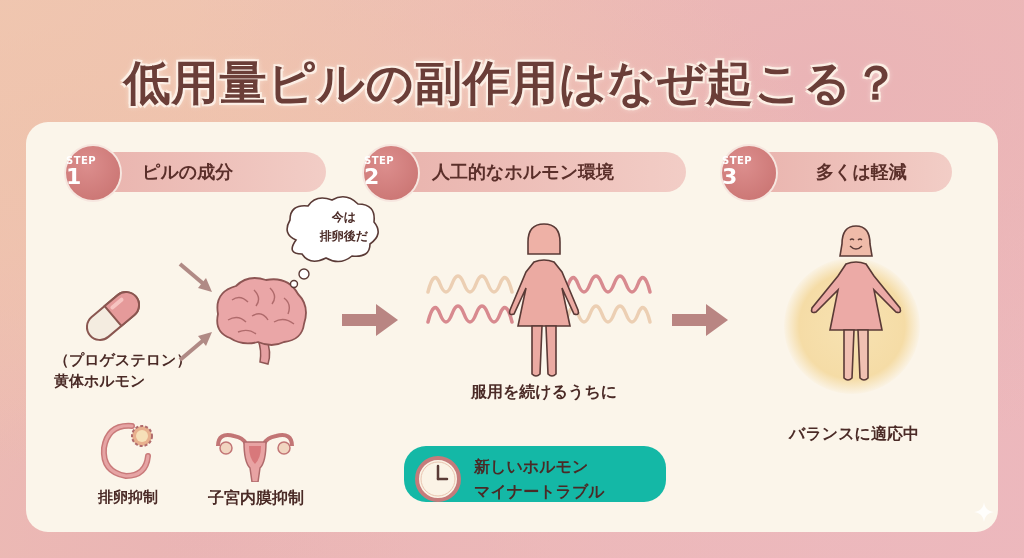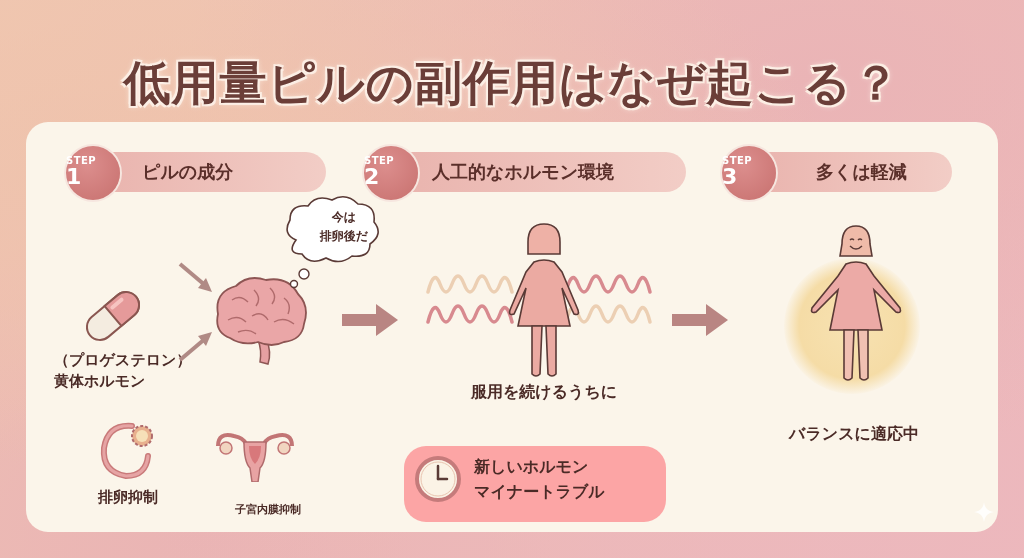--- a/index.html
+++ b/index.html
@@ -127,21 +127,21 @@
   </svg>
   <div class="txt center" style="left:62px; top:366px; width:80px; font-size:15px;">排卵抑制</div>
 
   <svg class="abs" style="left:184px; top:300px;" width="90" height="60" viewBox="0 0 90 60">
     <path d="M8 24 Q8 10 24 14 Q34 16 36 22 L54 22 Q56 16 66 14 Q82 10 82 24" fill="none" stroke="#c27575" stroke-width="4"></path>
     <circle cx="16" cy="26" r="6" fill="#f1d5c0" stroke="#c27575" stroke-width="1.5"></circle>
     <circle cx="74" cy="26" r="6" fill="#f1d5c0" stroke="#c27575" stroke-width="1.5"></circle>
     <path d="M34 20 L56 20 Q56 40 50 46 L48 60 L42 60 L40 46 Q34 40 34 20 Z" fill="#e8a3a3" stroke="#b06b6c" stroke-width="1.5"></path>
     <path d="M39 24 L51 24 Q51 36 45 42 Q39 36 39 24 Z" fill="#d8787b"></path>
   </svg>
-  <div class="txt center" style="left:178px; top:380px; width:104px; font-size:11px;margin-left:12px;">子宮内膜抑制</div>
+  <div class="txt center" style="left:178px; top:366px; width:104px; font-size:16px;">子宮内膜抑制</div>
 
   <svg class="arrow" style="left:316px; top:180px;" width="60" height="36" viewBox="0 0 60 36">
     <rect x="0" y="12" width="36" height="12" fill="#b98582"></rect>
     <polygon points="34,2 56,18 34,34" fill="#b98582"></polygon>
   </svg>
 
   <svg class="abs" style="left:398px; top:138px;" width="230" height="80" viewBox="0 0 230 80">
     <path d="M4 32 Q10 8 16 24 Q22 40 28 24 Q34 8 40 24 Q46 40 52 24 Q58 8 64 24 Q70 40 76 24 Q82 8 88 32" fill="none" stroke="#eccfb3" stroke-width="3.5" stroke-linecap="round"></path>
     <path d="M4 62 Q10 38 16 54 Q22 70 28 54 Q34 38 40 54 Q46 70 52 54 Q58 38 64 54 Q70 70 76 54 Q82 38 88 62" fill="none" stroke="#d88a8f" stroke-width="3.5" stroke-linecap="round"></path>
     <path d="M142 32 Q148 8 154 24 Q160 40 166 24 Q172 8 178 24 Q184 40 190 24 Q196 8 202 24 Q208 40 214 24 Q220 8 226 32" fill="none" stroke="#d88a8f" stroke-width="3.5" stroke-linecap="round"></path>
@@ -150,21 +150,21 @@
   <svg class="abs" style="left:478px; top:100px;" width="80" height="158" viewBox="0 0 80 158">
     <path d="M24 20 Q24 2 40 2 Q56 2 56 20 L56 32 L24 32 Z" fill="#eeb1a6" stroke="#5a3a36" stroke-width="1.6"></path>
     <path d="M30 40 Q40 36 50 40 L58 50 L74 88 Q76 94 70 92 L58 66 L66 104 L14 104 L22 66 L10 92 Q4 94 6 88 L22 50 Z" fill="#ebaaa2" stroke="#5a3a36" stroke-width="1.6"></path>
     <path d="M28 104 L28 152 Q32 156 36 152 L38 104 Z M42 104 L44 152 Q48 156 52 152 L52 104 Z" fill="#ebaaa2" stroke="#5a3a36" stroke-width="1.6"></path>
   </svg>
 
   <div class="txt center" style="left:378px; top:258px; width:280px; font-size:16px; line-height:24px;">
     <div>服用を続けるうちに</div>
   </div>
 
-  <div class="abs" style="left:378px; top:324px; width:262px; height:76px; border-radius:22px; background:#fca5a5;">
+  <div class="abs" style="left:378px; top:324px; width:262px; height:56px; border-radius:22px; background:#14b8a6;">
     <svg class="abs" style="left:10px; top:9px;" width="48" height="48" viewBox="0 0 48 48">
       <circle cx="24" cy="24" r="21" fill="#fbf3e6" stroke="#c57b7b" stroke-width="4"></circle>
       <circle cx="24" cy="24" r="17" fill="none" stroke="#e9c4b0" stroke-width="1"></circle>
       <line x1="24" y1="24" x2="24" y2="11" stroke="#5a3a36" stroke-width="2.5" stroke-linecap="round"></line>
       <line x1="24" y1="24" x2="33" y2="24" stroke="#5a3a36" stroke-width="2.5" stroke-linecap="round"></line>
     </svg>
     <div class="txt" style="left:70px; top:8px; font-size:16px; line-height:25px;">
       <div>新しいホルモン</div>
       <div>マイナートラブル</div>
     </div>

